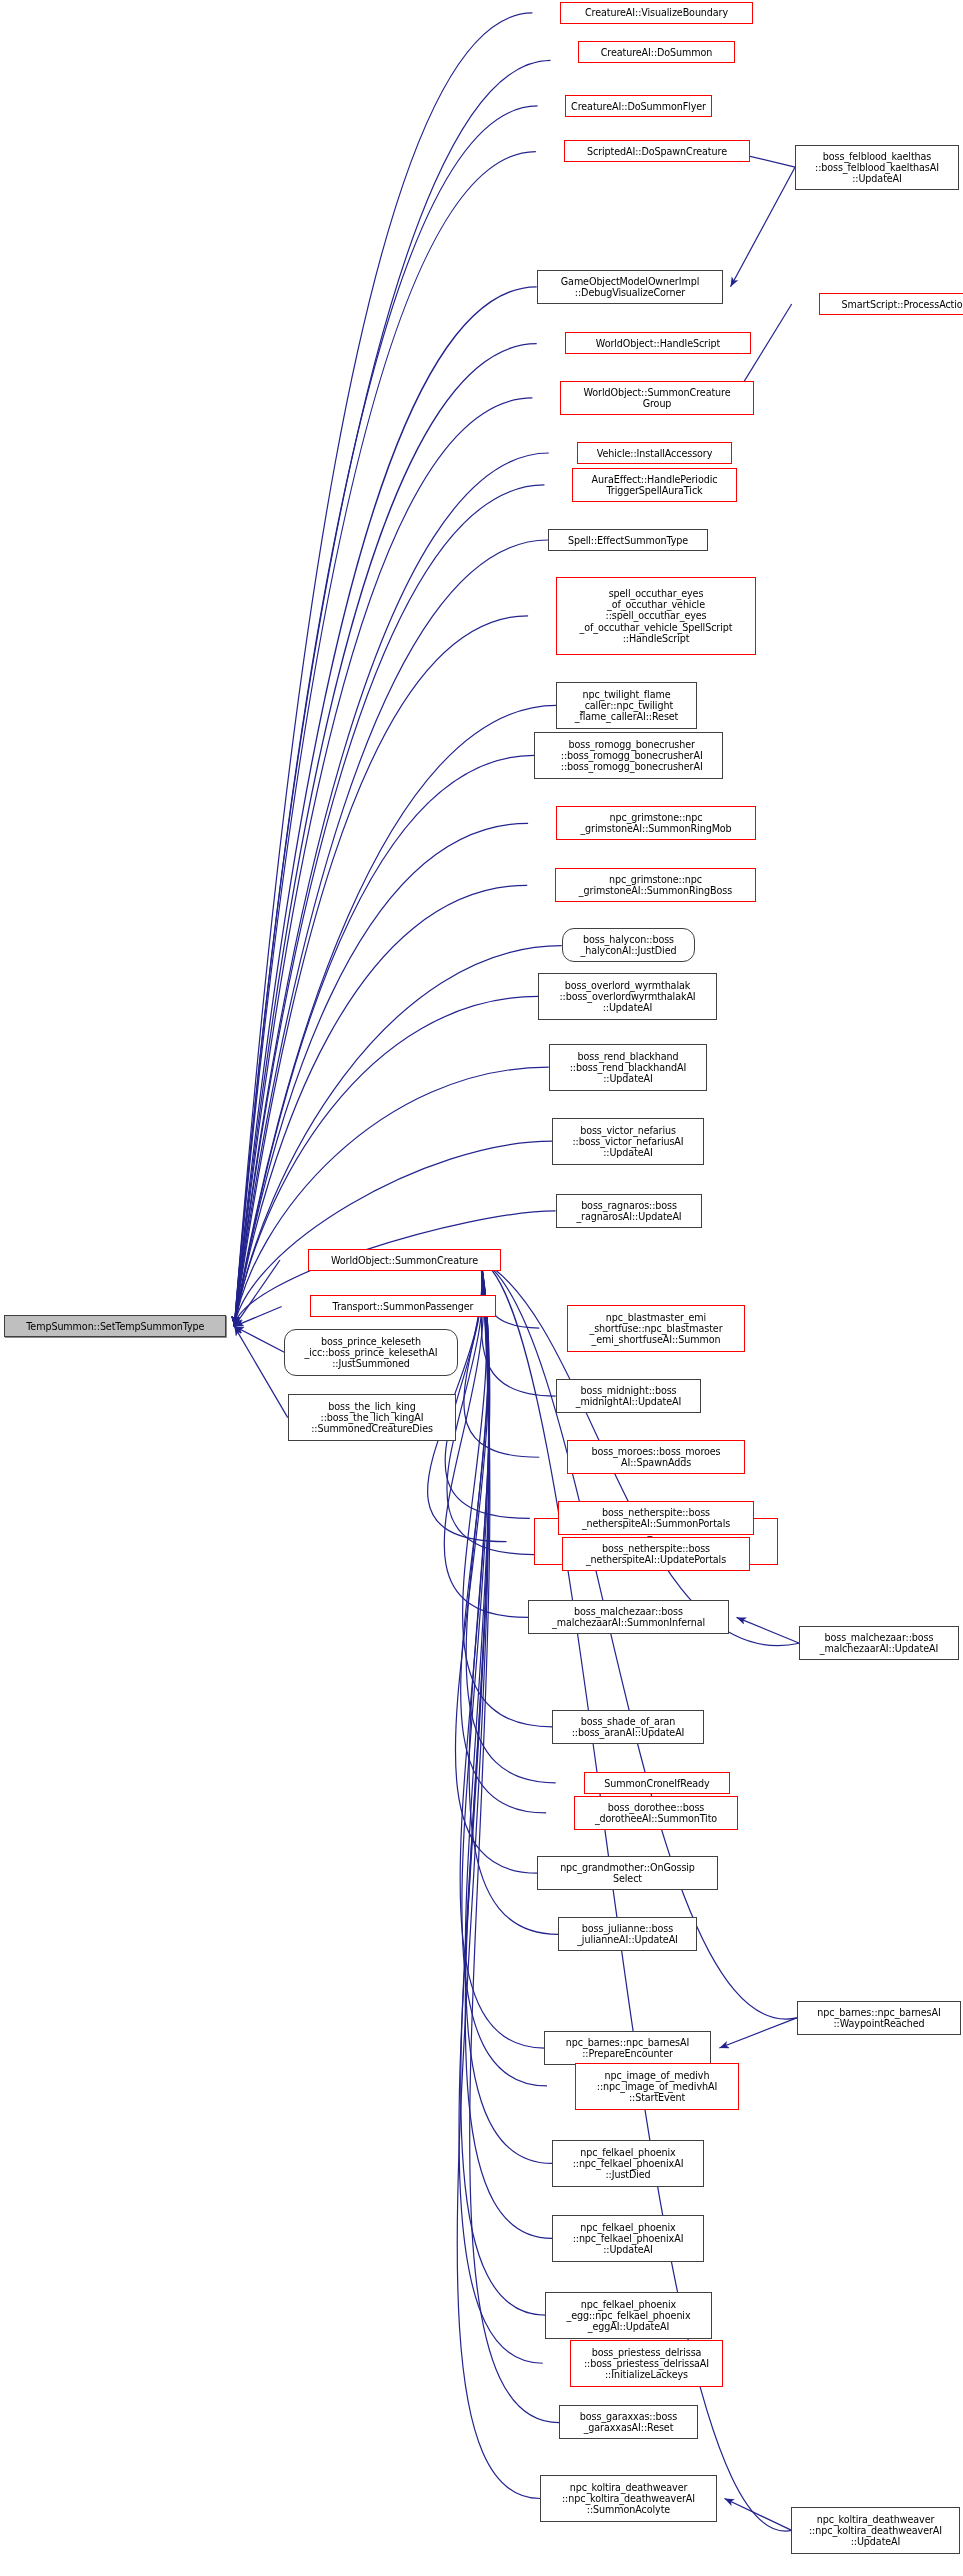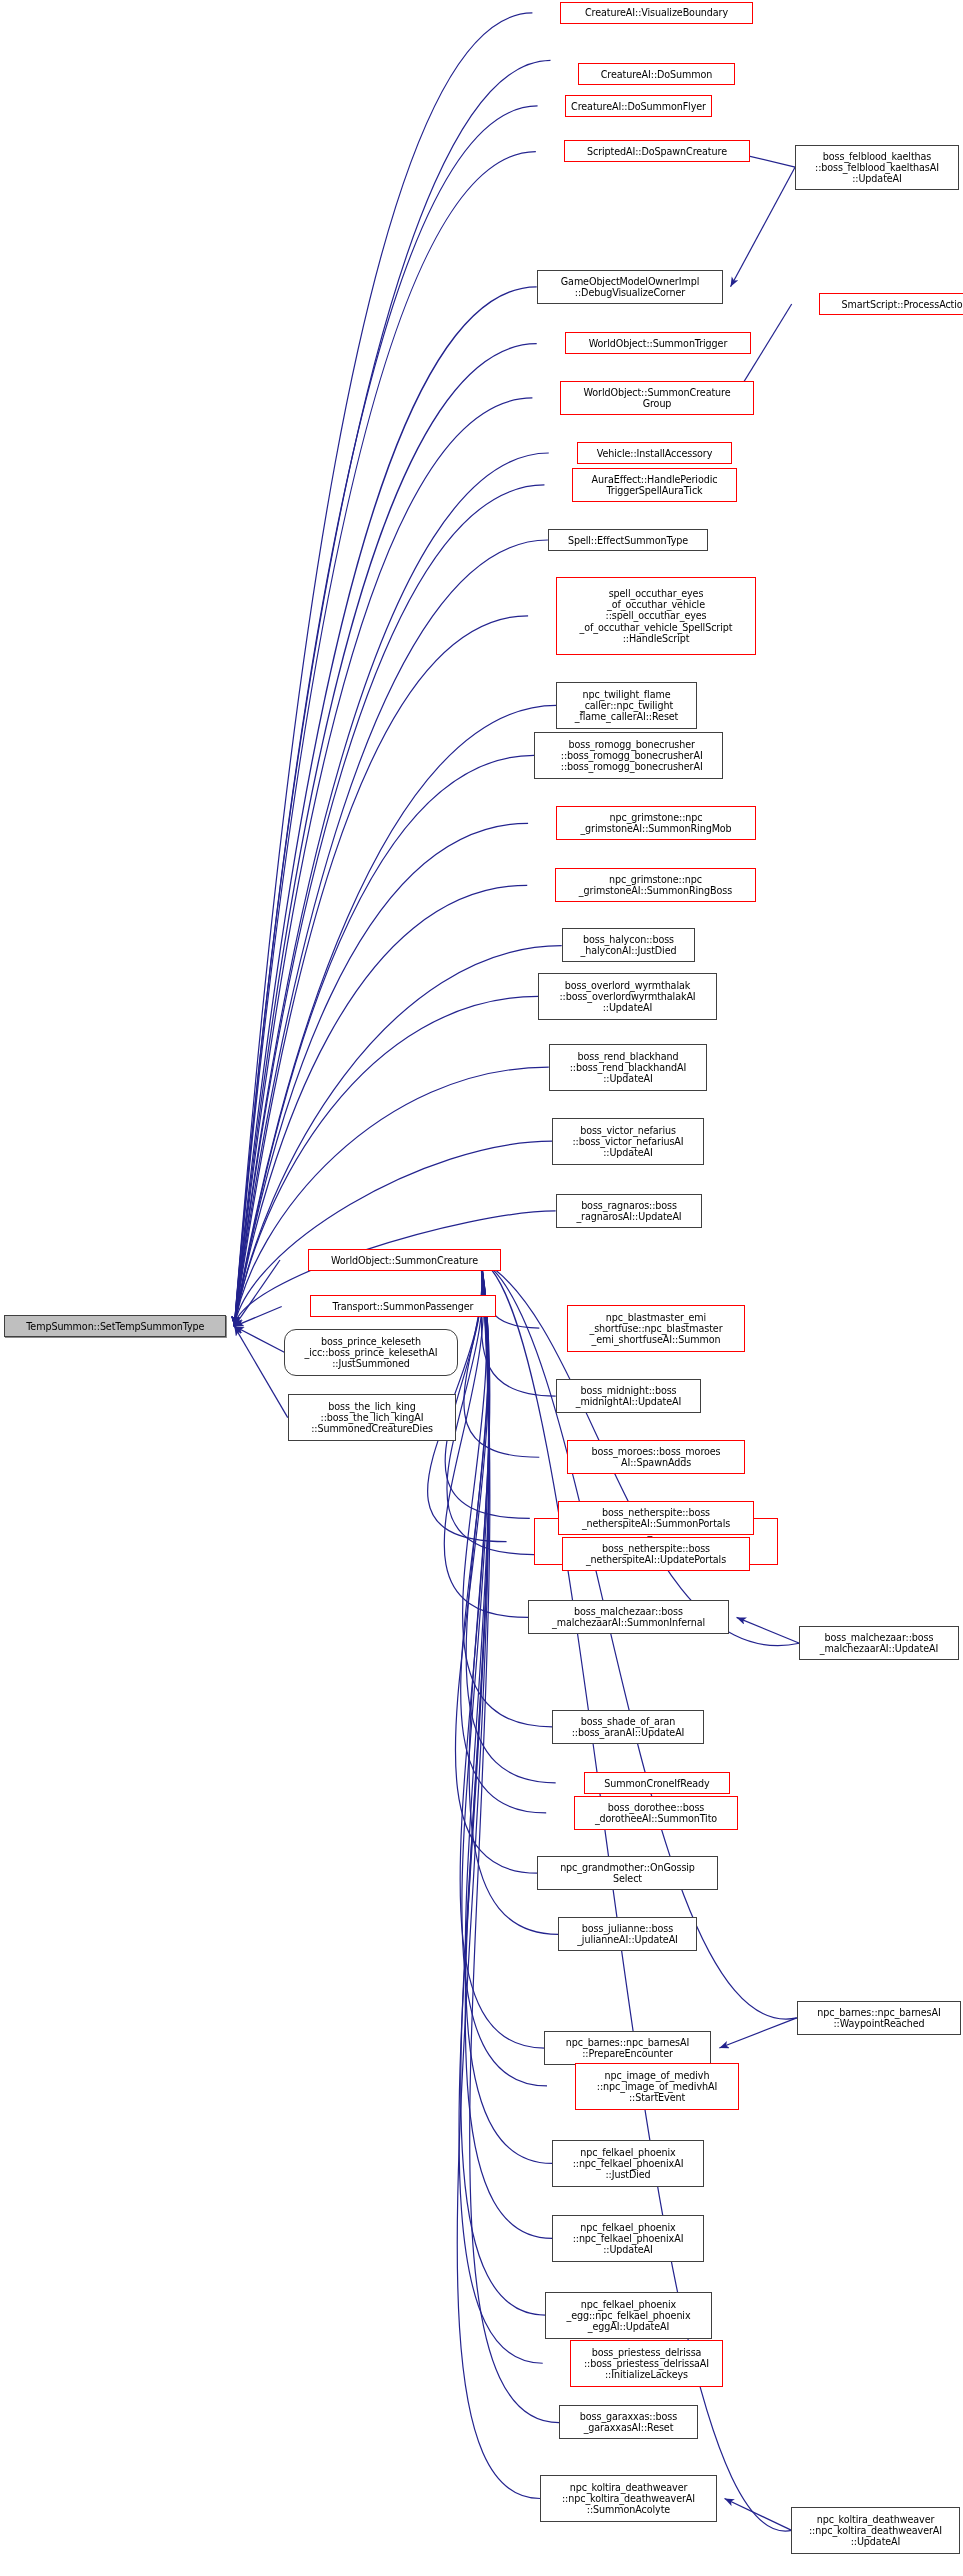--- a/index.html
+++ b/index.html
@@ -91,30 +91,30 @@
         <path d="M919,2938 L841,2901" marker-end="url(#arrow)"></path>
         <path d="M919,2938 C734,2978 689,1533 558,1463" marker-end="url(#arrow)"></path>
         <path d="M325,1463 L272,1540" marker-end="url(#arrow)"></path>
         <path d="M327,1517 L272,1540" marker-end="url(#arrow)"></path>
         <path d="M330,1570 L272,1540" marker-end="url(#arrow)"></path>
         <path d="M334,1646 L272,1540" marker-end="url(#arrow)"></path>
       </g>
   </svg>
   <div id="node-layer">
       <div class="node red" style="left: 532px; top: 1.7px; width: 193px; height: 22.4px;"><span class="lbl">CreatureAI::VisualizeBoundary</span></div>
-      <div class="node red" style="left: 550px; top: 63px; width: 157px; height: 22.4px;"><span class="lbl">CreatureAI::DoSummon</span></div>
+      <div class="node red" style="left: 550px; top: 41px; width: 157px; height: 22.4px;"><span class="lbl">CreatureAI::DoSummon</span></div>
       <div class="node red" style="left: 537px; top: 95px; width: 147px; height: 22.4px;"><span class="lbl">CreatureAI::DoSummonFlyer</span></div>
       <div class="node red" style="left: 536px; top: 140px; width: 186px; height: 22.4px;"><span class="lbl">ScriptedAI::DoSpawnCreature</span></div>
       <div class="node" style="left: 795px; top: 145px; width: 164px; height: 45px;"><span class="lbl">boss_felblood_kaelthas
 ::boss_felblood_kaelthasAI
 ::UpdateAI</span></div>
       <div class="node" style="left: 537px; top: 270px; width: 186px; height: 34px;"><span class="lbl">GameObjectModelOwnerImpl
 ::DebugVisualizeCorner</span></div>
       <div class="node red" style="left: 791px; top: 293px; width: 172px; height: 22.4px;"><span class="lbl">SmartScript::ProcessAction</span></div>
-      <div class="node red" style="left: 537px; top: 332px; width: 186px; height: 22.4px;"><span class="lbl">WorldObject::SummonTrigger</span></div>
+      <div class="node red" style="left: 537px; top: 332px; width: 186px; height: 22.4px;"><span class="lbl">WorldObject::HandleScript</span></div>
       <div class="node red" style="left: 532px; top: 381px; width: 194px; height: 34px;"><span class="lbl">WorldObject::SummonCreature
 Group</span></div>
       <div class="node red" style="left: 549px; top: 442px; width: 155px; height: 22.4px;"><span class="lbl">Vehicle::InstallAccessory</span></div>
       <div class="node red" style="left: 544px; top: 468px; width: 165px; height: 34px;"><span class="lbl">AuraEffect::HandlePeriodic
 TriggerSpellAuraTick</span></div>
       <div class="node" style="left: 548px; top: 529px; width: 160px; height: 22.4px;"><span class="lbl">Spell::EffectSummonType</span></div>
       <div class="node red" style="left: 528px; top: 577px; width: 200px; height: 78px;"><span class="lbl">spell_occuthar_eyes
 _of_occuthar_vehicle
 ::spell_occuthar_eyes
 _of_occuthar_vehicle_SpellScript
@@ -122,21 +122,21 @@
       <div class="node" style="left: 556px; top: 682px; width: 141px; height: 47px;"><span class="lbl">npc_twilight_flame
 _caller::npc_twilight
 _flame_callerAI::Reset</span></div>
       <div class="node" style="left: 534px; top: 732px; width: 189px; height: 47px; padding-left: 9px;"><span class="lbl">boss_romogg_bonecrusher
 ::boss_romogg_bonecrusherAI
 ::boss_romogg_bonecrusherAI</span></div>
       <div class="node red" style="left: 528px; top: 806px; width: 200px; height: 34px;"><span class="lbl">npc_grimstone::npc
 _grimstoneAI::SummonRingMob</span></div>
       <div class="node red" style="left: 527px; top: 868px; width: 201px; height: 34px;"><span class="lbl">npc_grimstone::npc
 _grimstoneAI::SummonRingBoss</span></div>
-      <div class="node" style="left: 562px; top: 928px; width: 133px; height: 34px;"><span class="lbl">boss_halycon::boss
+      <div class="node" style="left: 562px; top: 928px; width: 133px; height: 34px; border-radius: 12px;"><span class="lbl">boss_halycon::boss
 _halyconAI::JustDied</span></div>
       <div class="node" style="left: 538px; top: 973px; width: 179px; height: 47px;"><span class="lbl">boss_overlord_wyrmthalak
 ::boss_overlordwyrmthalakAI
 ::UpdateAI</span></div>
       <div class="node" style="left: 549px; top: 1044px; width: 158px; height: 47px;"><span class="lbl">boss_rend_blackhand
 ::boss_rend_blackhandAI
 ::UpdateAI</span></div>
       <div class="node" style="left: 552px; top: 1118px; width: 152px; height: 47px;"><span class="lbl">boss_victor_nefarius
 ::boss_victor_nefariusAI
 ::UpdateAI</span></div>

